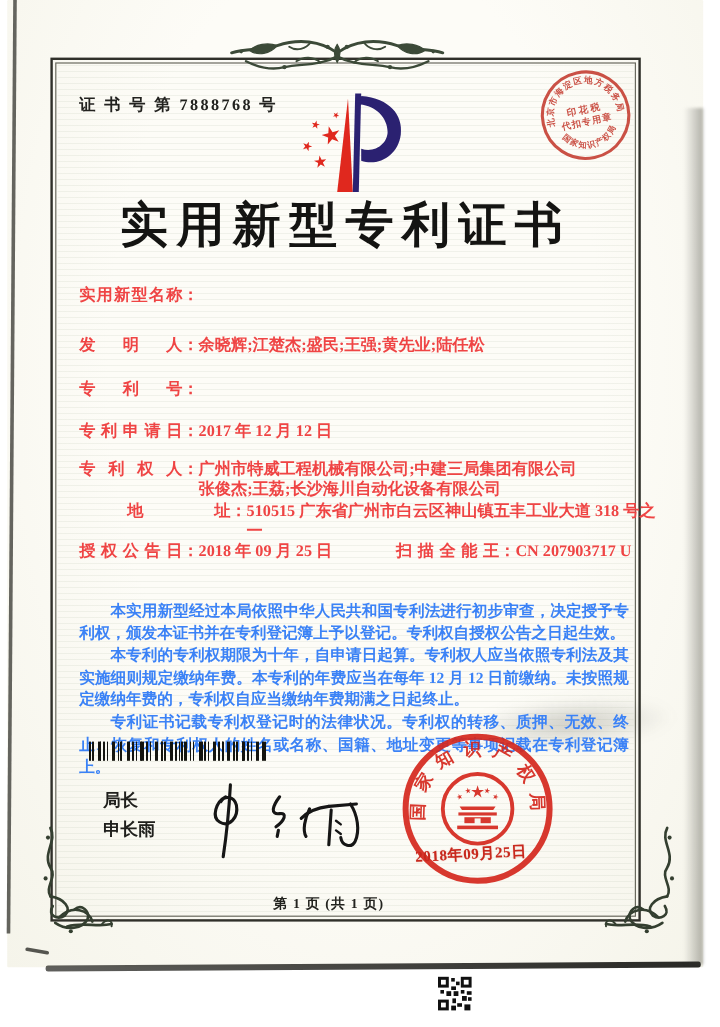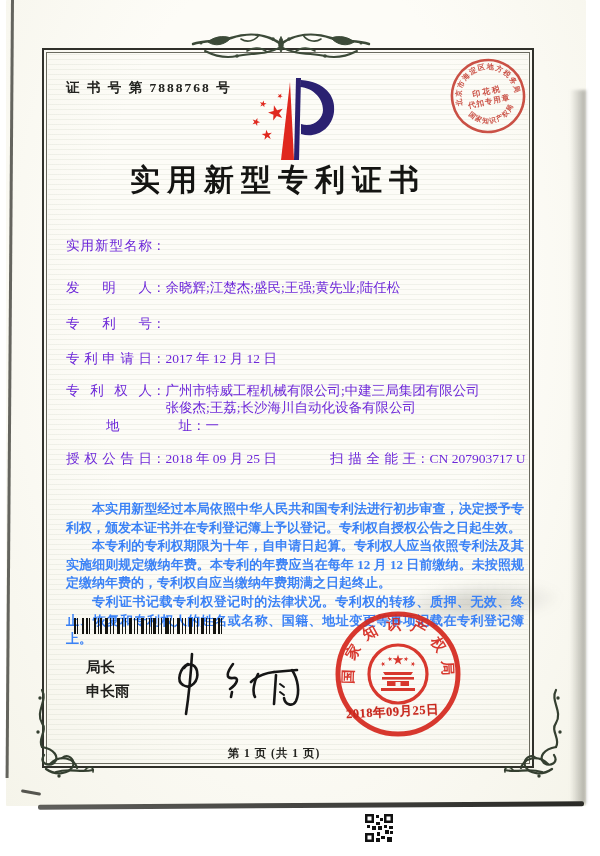--- a/index.html
+++ b/index.html
@@ -29,26 +29,26 @@
   }
   .frame::before{ 
     content:"";position:absolute;inset:4px;
     background:repeating-linear-gradient(to bottom, rgba(150,165,140,.12) 0 1px, transparent 1px 5px);
     pointer-events:none;
   }
   .certno{
     left:66px;top:79px;font-size:13.5px;font-weight:bold;letter-spacing:2px;color:#22221f;
   }
   .title{
-    left:32px;top:160px;width:492px;text-align:center;
-    font-size:30px;font-weight:900;letter-spacing:7px;color:#141412;
+    left:42px;top:160px;width:492px;text-align:center;
+    font-size:40px;font-weight:900;letter-spacing:7px;color:#141412;
   }
   .fieldrow{
     left:66px;width:462px;display:flex;align-items:flex-start;
-    font-size:13.5px;font-weight:normal;line-height:17px;color:#6d28d9;
+    font-size:13.5px;font-weight:bold;line-height:17px;color:#ef4444;
   }
   .flabel{width:86px;flex:0 0 86px;text-align:justify;text-align-last:justify;}
   .fcolon{flex:0 0 12px;}
   .fvalue{flex:1;}
   .paras{
     left:66px;top:500px;width:458px;
     font-size:13px;line-height:18.6px;text-align:justify;color:#3b82f6;font-weight:700;
   }
   .paras p{margin:0;text-indent:2em;}
   .barcode{
@@ -188,20 +188,21 @@
   <span class="fcolon">：</span>
   <span class="fvalue">
     <span style="display:block">广州市特威工程机械有限公司;中建三局集团有限公司</span>
     <span style="display:block">张俊杰;王荔;长沙海川自动化设备有限公司</span>
   </span>
 </div>
 <div class="abs fieldrow" style="top:417px;margin-left:40px;">
   <span class="flabel">地址</span>
   <span class="fcolon">：</span>
   <span class="fvalue">
+    <span style="display:block">510515 广东省广州市白云区神山镇五丰工业大道 318 号之</span>
     <span style="display:block">一</span>
   </span>
 </div>
 <div class="abs fieldrow" style="top:450px;width:250px;">
   <span class="flabel">授权公告日</span>
   <span class="fcolon">：</span>
   <span class="fvalue">2018 年 09 月 25 日</span>
 </div>
 <div class="abs fieldrow" style="top:450px;left:330px;width:200px;">
   <span class="flabel">扫描全能王</span>

